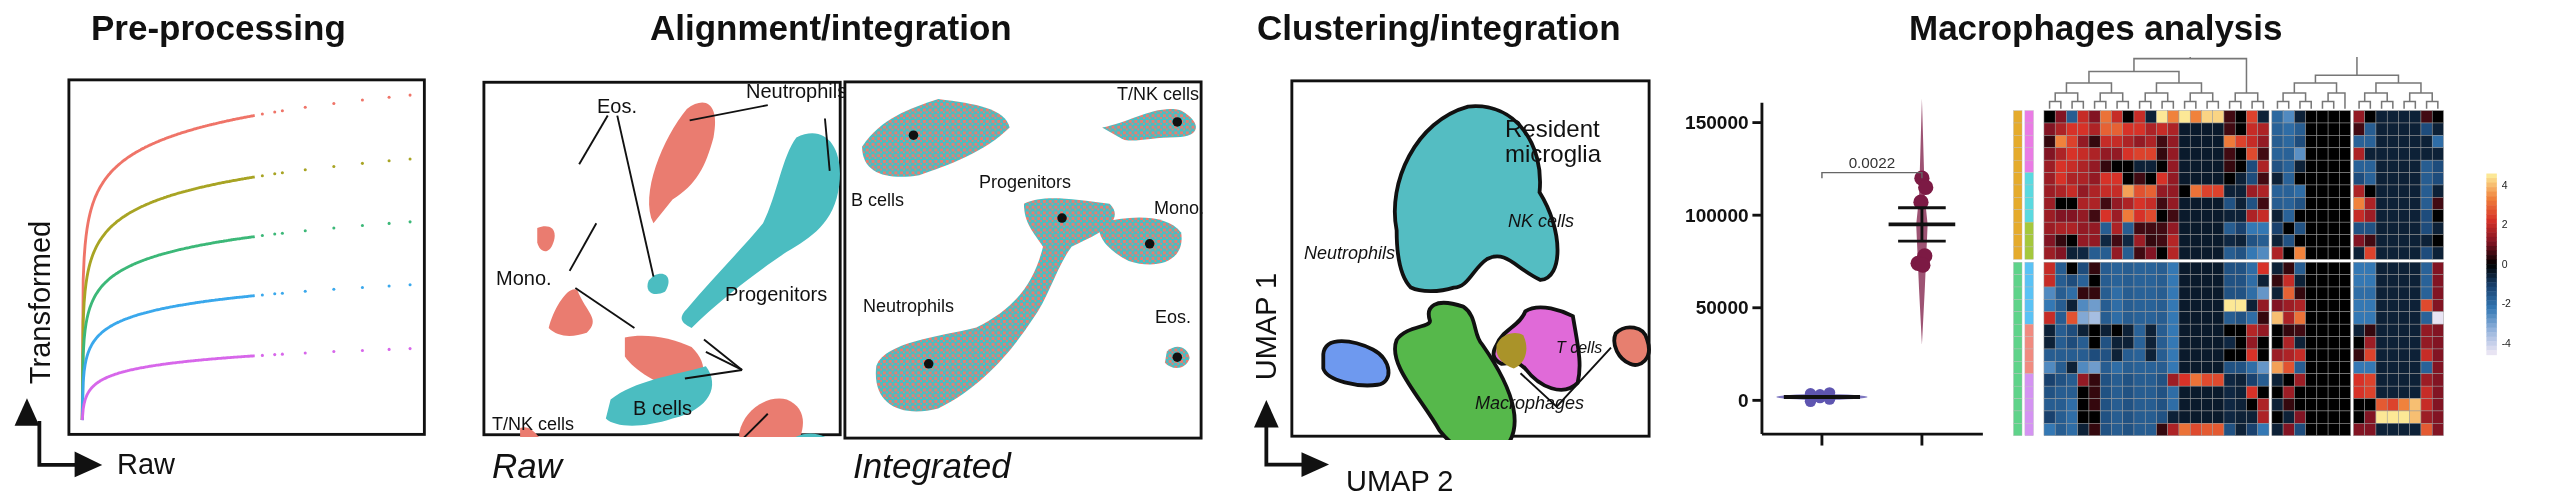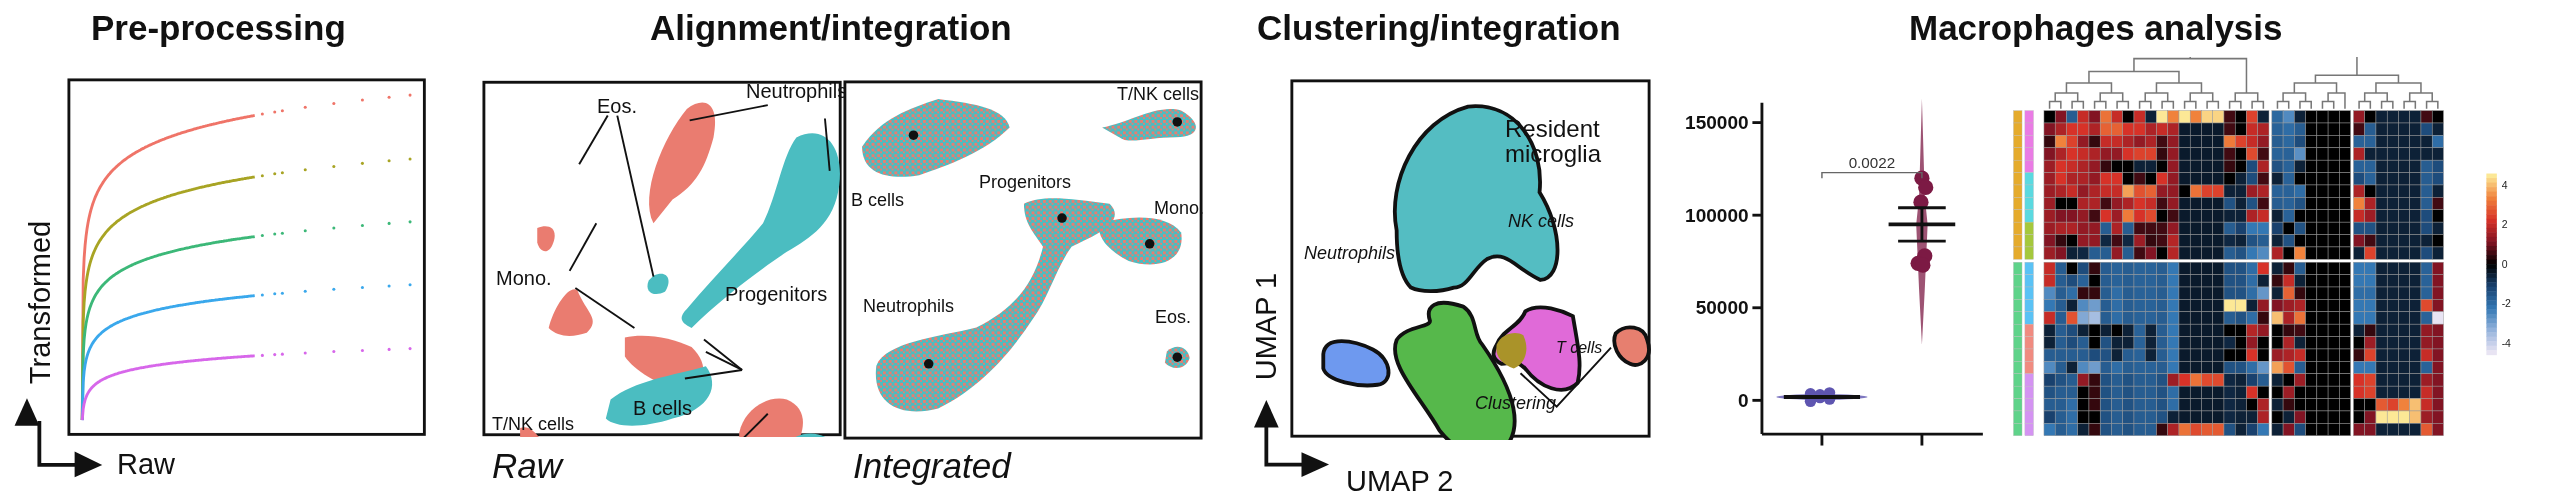--- a/index.html
+++ b/index.html
@@ -165,21 +165,21 @@
 </svg>
 <svg class="panel" style="left:1249px;top:400px;" width="86" height="95" viewBox="0 0 90 100">
   <polygon points="18,0 31,29 5,29" fill="#111"></polygon>
   <polyline points="18,26 18,68 58,68" fill="none" stroke="#111" stroke-width="4"></polyline>
   <polygon points="55,55 84,68 55,81" fill="#111"></polygon>
 </svg>
 <div class="axis-label" style="left:1346px;top:465px;">UMAP 2</div>
 <div class="axis-label" style="left:1209px;top:310px;transform:rotate(-90deg);width:114px;text-align:center;">UMAP 1</div>
 <div style="position:absolute;left:1505px;top:116px;font-size:24px;line-height:25px;width:86px;">Resident microglia</div>
 <div style="position:absolute;left:1304px;top:243px;font-size:18px;font-style:italic;">Neutrophils</div>
-<div style="position:absolute;left:1475px;top:393px;font-size:18px;font-style:italic;">Clustering</div>
+<div style="position:absolute;left:1475px;top:393px;font-size:18px;font-style:italic;">Macrophages</div>
 <div style="position:absolute;left:1508px;top:211px;font-size:18px;font-style:italic;">NK cells</div>
 <div style="position:absolute;left:1534px;top:339px;font-size:16px;font-style:italic;margin-left:22px;">T cells</div>
 
 <div class="title" style="left:1909px;">Macrophages analysis</div>
 
 <svg class="panel" id="dotplot" style="left:1659px;top:57px;" width="343" height="419" viewBox="0 0 360 440">
   <g id="dp-axes">
       <line x1="108" y1="48" x2="108" y2="396" stroke="#111" stroke-width="3"></line>
       <line x1="108" y1="396" x2="340" y2="396" stroke="#111" stroke-width="3"></line>
       <line x1="98" y1="360.55555555555554" x2="108" y2="360.55555555555554" stroke="#111" stroke-width="3"></line>

